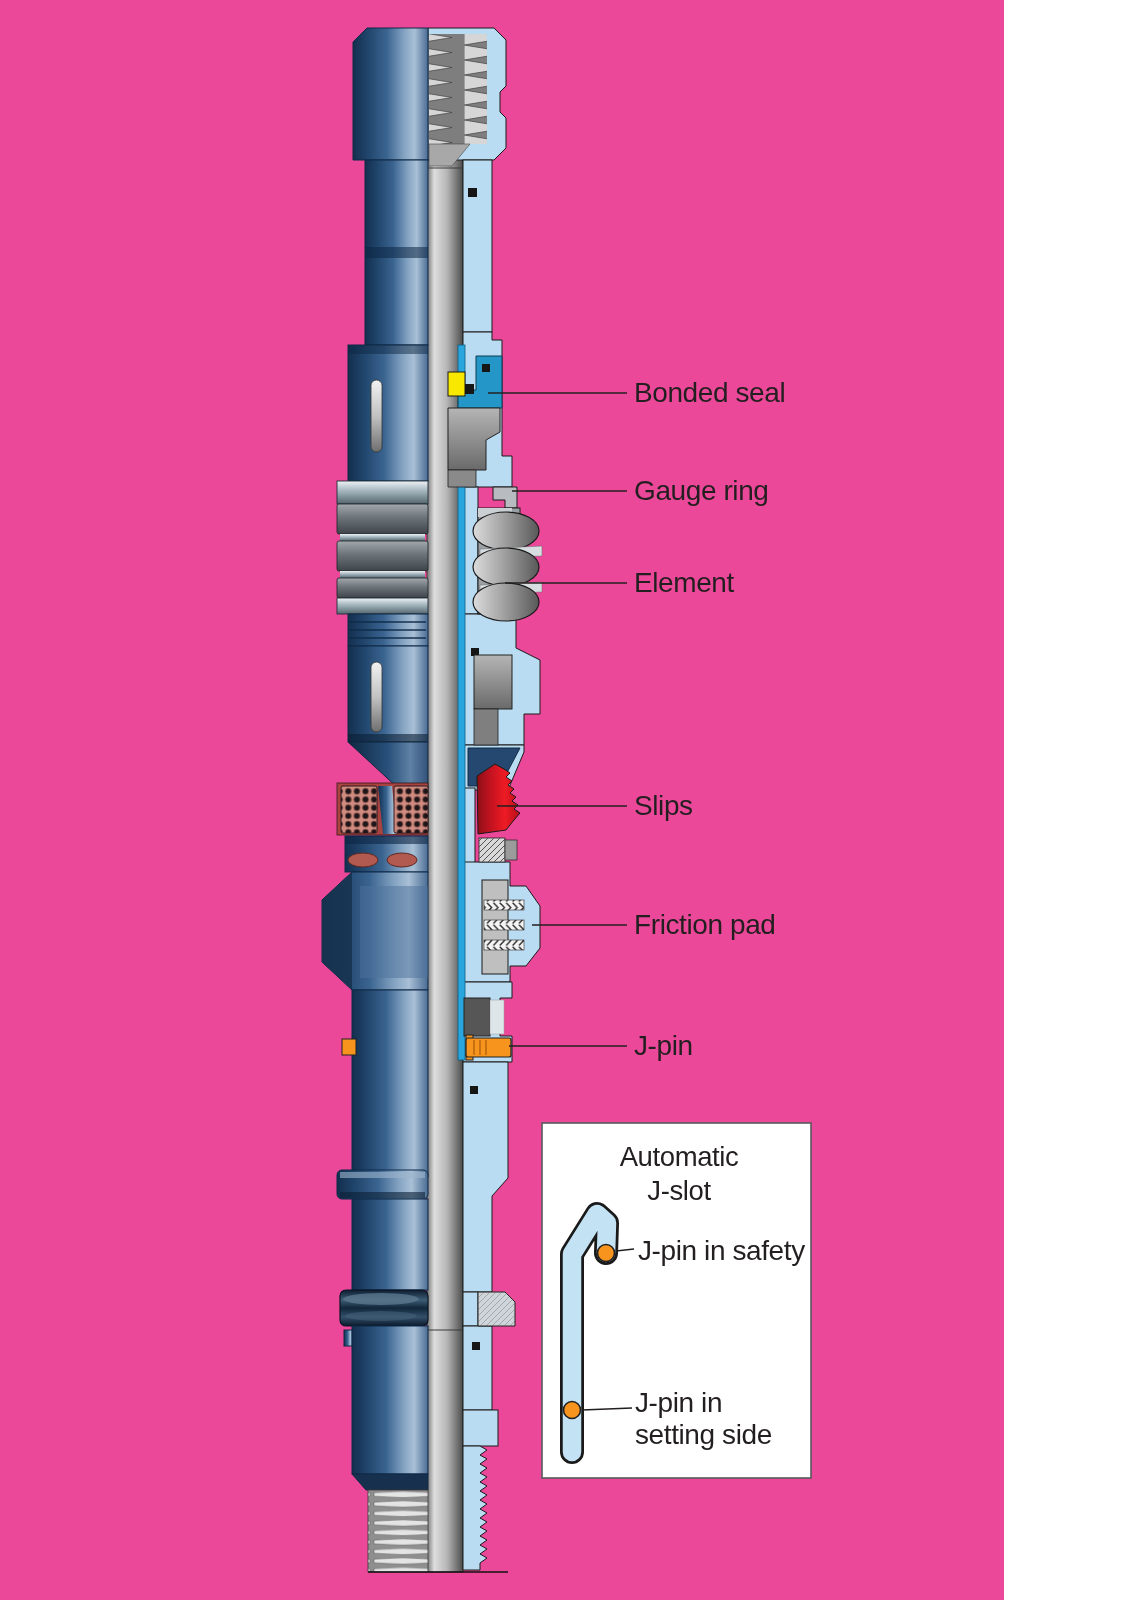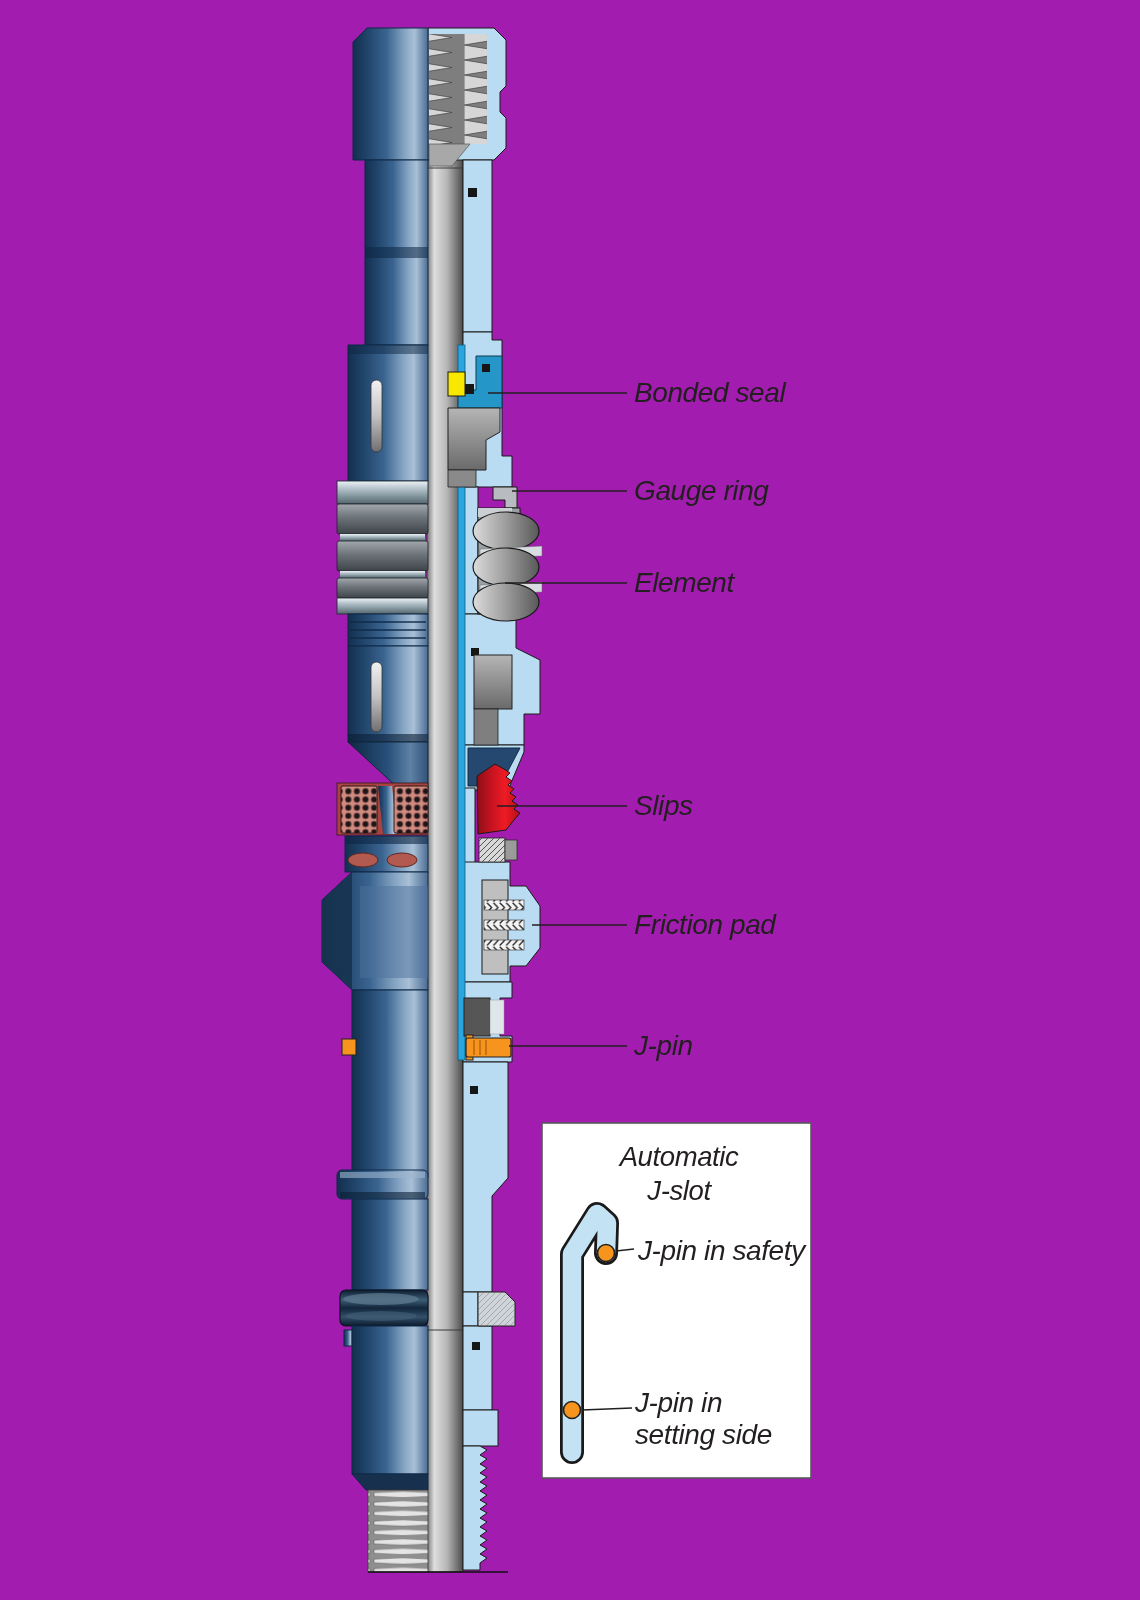--- a/index.html
+++ b/index.html
@@ -1,16 +1,16 @@
 <!DOCTYPE html>
 <html><head>
 <meta charset="utf-8">
 <style>
   html,body{margin:0;padding:0;background:#ffffff;}
-  .stage{width:1140px;height:1600px;position:relative;background:#a21caf;font-style:italic;}
+  .stage{width:1004px;height:1600px;position:relative;background:#ec4899;}
   svg{display:block;}
   .lbl{font-family:"Liberation Sans",sans-serif;font-size:28px;fill:#231f20;letter-spacing:-0.4px;}
   .lblc{font-family:"Liberation Sans",sans-serif;font-size:27.5px;fill:#231f20;letter-spacing:-0.4px;}
   .lb{fill:#badcf2;stroke:#1a1a1a;stroke-width:1;}
   .blue{fill:url(#gBody);stroke:#0f2946;stroke-width:1;}
   .leader{stroke:#231f20;stroke-width:1.6;fill:none;}
   .screw{fill:#161616;stroke:none;}
 </style>
 </head>
 <body>

